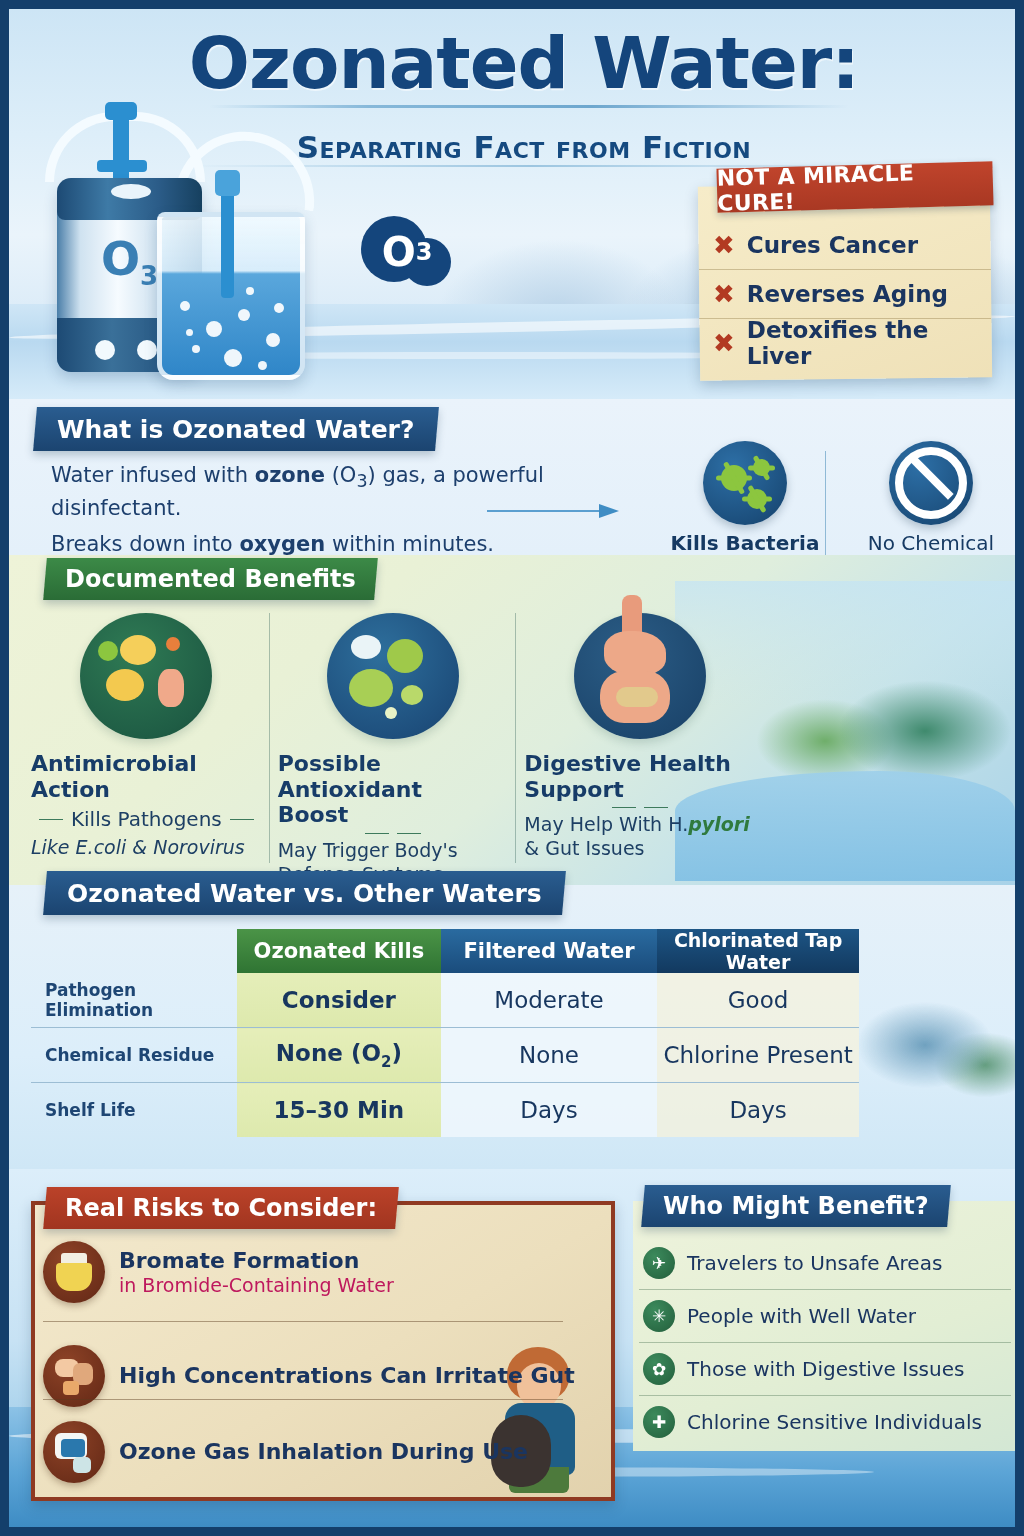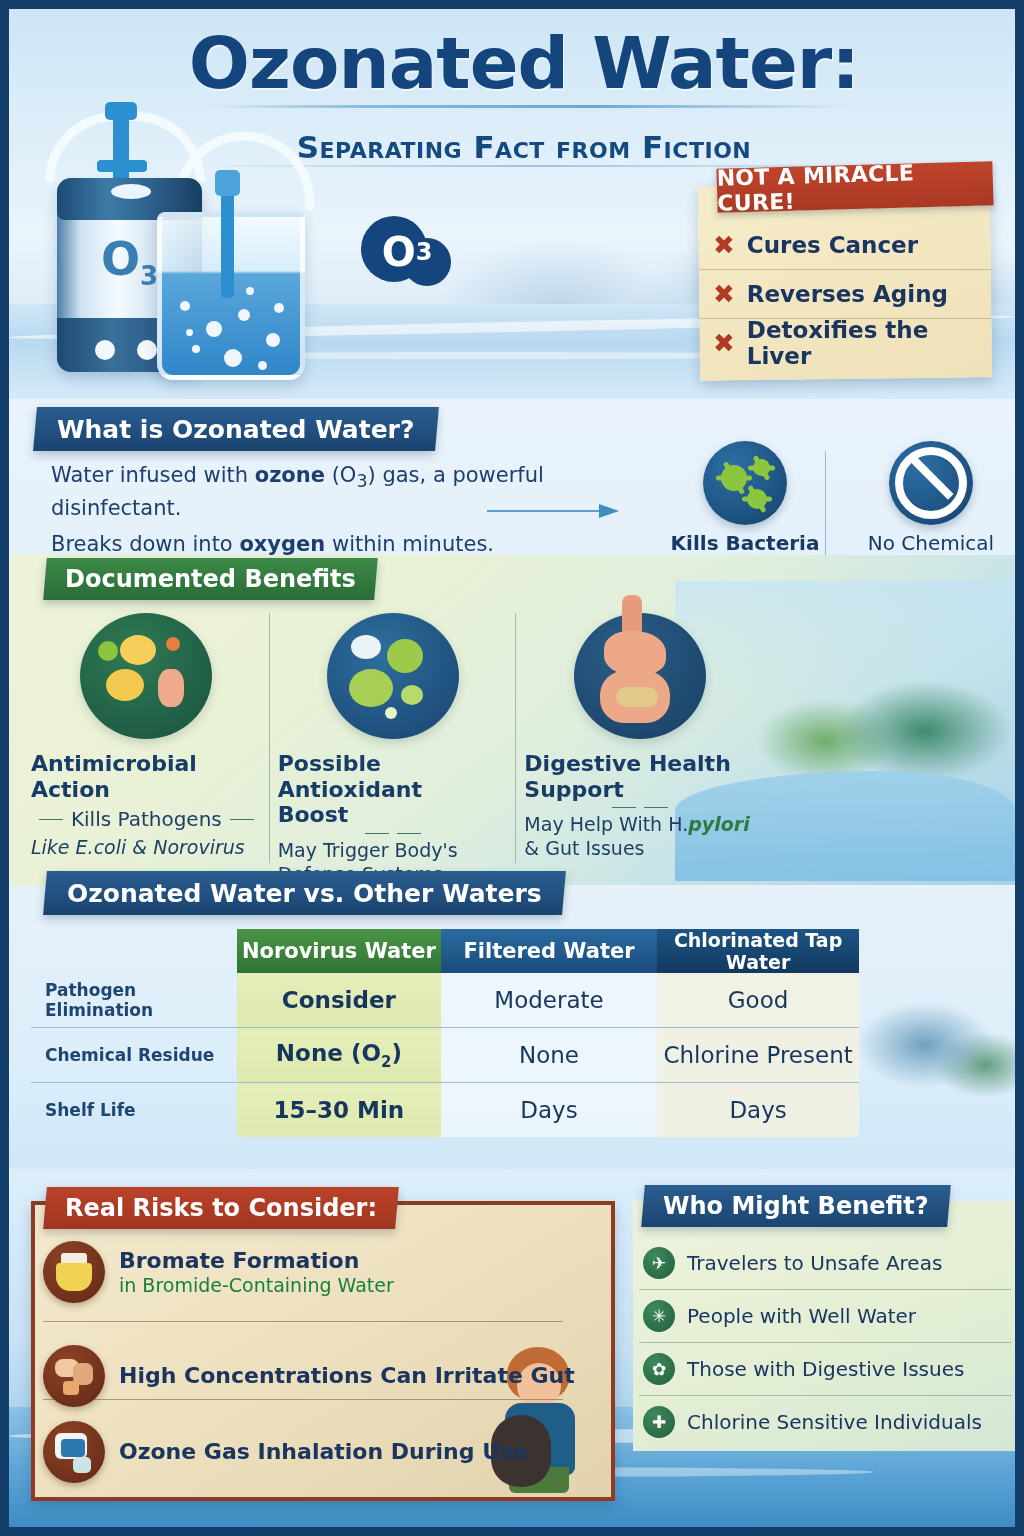--- a/index.html
+++ b/index.html
@@ -340,21 +340,21 @@
   }
   .risk-ic{
     width:62px;height:62px;border-radius:50%;flex:none;position:relative;
     background:radial-gradient(circle at 38% 30%,#8e4327,#6e2f1a 72%,#5c2714);
     box-shadow:0 3px 7px rgba(60,30,10,.3);
   }
   .risk-ic .g{position:absolute;border-radius:4px;}
   .risk-txt .t1{
     font-size:22px;font-weight:bold;color:#1a3560;line-height:1.18;font-family:"DejaVu Sans",sans-serif;
   }
-  .risk-txt .t2{font-size:19px;color:#15803d;font-family:"DejaVu Sans",sans-serif;}
+  .risk-txt .t2{font-size:19px;color:#be185d;font-family:"DejaVu Sans",sans-serif;}
   .risk-div{position:absolute;left:34px;width:520px;height:1px;background:rgba(90,60,30,.45);}
   .risk-person{
     position:absolute;right:18px;bottom:4px;width:110px;height:148px;
   }
   .rp-hair{position:absolute;left:24px;top:2px;width:62px;height:54px;border-radius:50% 50% 42% 42%;background:#c06a35;}
   .rp-face{position:absolute;left:34px;top:18px;width:44px;height:46px;border-radius:50%;background:#f0c19a;}
   .rp-body{position:absolute;left:22px;top:58px;width:70px;height:72px;border-radius:16px 16px 8px 8px;background:#1f5e86;}
   .rp-skirt{position:absolute;left:26px;top:122px;width:60px;height:26px;background:#4d7a3c;border-radius:0 0 6px 6px;}
   .rp-bag{position:absolute;left:8px;top:70px;width:60px;height:72px;border-radius:30px 30px 28px 28px;background:#3b3330;}
 
@@ -563,21 +563,21 @@
     <div class="tbl-scene"></div>
   </div>
   <div class="ribbon navy" id="rib-cmp">
     <span>Ozonated Water vs. Other Waters</span>
   </div>
 
   <table class="tbl">
     <thead>
       <tr>
         <th class="lbl-h"></th>
-        <th class="h-oz">Norovirus Water</th>
+        <th class="h-oz">Ozonated Kills</th>
         <th class="h-fl">Filtered Water</th>
         <th class="h-cl">Chlorinated Tap Water</th>
       </tr>
     </thead>
     <tbody>
       <tr>
         <td class="rowlbl">Pathogen Elimination</td>
         <td class="c-oz">Consider</td>
         <td class="c-fl">Moderate</td>
         <td class="c-cl">Good</td>

